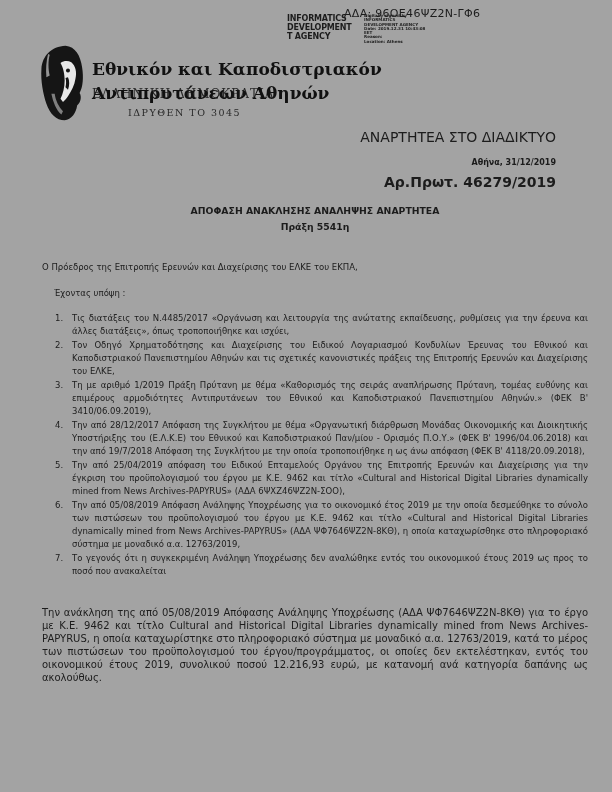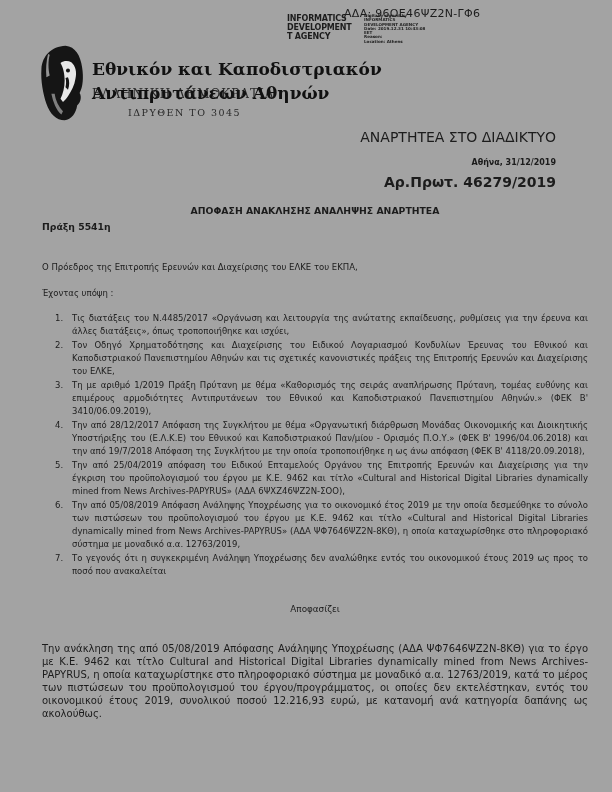--- a/index.html
+++ b/index.html
@@ -21,23 +21,23 @@
   .uni2{position:absolute;left:92px;top:83px;font-family:"DejaVu Serif",serif;font-weight:bold;font-size:17px;color:#111;}
   .founded{position:absolute;left:128px;top:107px;font-family:"DejaVu Serif",serif;font-size:9.5px;letter-spacing:1.5px;color:#2a2a2a;}
   .unit{position:absolute;left:68px;top:129px;font-size:8.6px;line-height:15px;}
   .right-meta{position:absolute;right:72px;top:129px;text-align:right;}
   .anartitea{font-size:14px;margin-bottom:13px;}
   .citydate{font-size:8px;font-weight:bold;margin-bottom:7px;}
   .protocol{font-size:14px;font-weight:bold;}
   
   .docbody{position:absolute;left:42px;right:40px;top:205px;}
   .title1{text-align:center;font-weight:bold;font-size:9.3px;}
-  .title2{text-align:left;font-weight:bold;font-size:9.3px;margin-top:5px;}
+  .title2{text-align:center;font-weight:bold;font-size:9.3px;margin-top:5px;}
   .opening{font-size:8.5px;margin:30px 0 16px 0;}
-  .having{font-size:8.5px;margin:15px 0 0 0;}
+  .having{font-size:8.5px;margin:15px 0 0 12px;}
   ol.legal{list-style:none;counter-reset:item;margin:14px 0 0 0;padding:0;}
   ol.legal li{
     counter-increment:item;position:relative;padding-left:30px;
     font-size:8.5px;line-height:13px;text-align:justify;margin-bottom:1px;
   }
   ol.legal li::before{content:counter(item) ".";position:absolute;left:13px;}
   .decides{text-align:center;font-size:8.8px;margin-top:26px;}
   .decision-body{font-size:10px;line-height:13px;text-align:justify;margin:28px 0 0 0;}
 </style>
 </head>
@@ -95,17 +95,16 @@
     <ol class="legal">
       <li>Τις διατάξεις του Ν.4485/2017 «Οργάνωση και λειτουργία της ανώτατης εκπαίδευσης, ρυθμίσεις για την έρευνα και άλλες διατάξεις», όπως τροποποιήθηκε και ισχύει,</li>
       <li>Τον Οδηγό Χρηματοδότησης και Διαχείρισης του Ειδικού Λογαριασμού Κονδυλίων Έρευνας του Εθνικού και Καποδιστριακού Πανεπιστημίου Αθηνών και τις σχετικές κανονιστικές πράξεις της Επιτροπής Ερευνών και Διαχείρισης του ΕΛΚΕ,</li>
       <li>Τη με αριθμό 1/2019 Πράξη Πρύτανη με θέμα «Καθορισμός της σειράς αναπλήρωσης Πρύτανη, τομέας ευθύνης και επιμέρους αρμοδιότητες Αντιπρυτάνεων του Εθνικού και Καποδιστριακού Πανεπιστημίου Αθηνών.» (ΦΕΚ Β' 3410/06.09.2019),</li>
       <li>Την από 28/12/2017 Απόφαση της Συγκλήτου με θέμα «Οργανωτική διάρθρωση Μονάδας Οικονομικής και Διοικητικής Υποστήριξης του (Ε.Λ.Κ.Ε) του Εθνικού και Καποδιστριακού Παν/μίου - Ορισμός Π.Ο.Υ.» (ΦΕΚ Β' 1996/04.06.2018) και την από 19/7/2018 Απόφαση της Συγκλήτου με την οποία τροποποιήθηκε η ως άνω απόφαση (ΦΕΚ Β' 4118/20.09.2018),</li>
       <li>Την από 25/04/2019 απόφαση του Ειδικού Επταμελούς Οργάνου της Επιτροπής Ερευνών και Διαχείρισης για την έγκριση του προϋπολογισμού του έργου με Κ.Ε. 9462 και τίτλο «Cultural and Historical Digital Libraries dynamically mined from News Archives-PAPYRUS» (ΑΔΑ 6ΨΧΖ46ΨΖ2Ν-ΣΟΟ),</li>
       <li>Την από 05/08/2019 Απόφαση Ανάληψης Υποχρέωσης για το οικονομικό έτος 2019 με την οποία δεσμεύθηκε το σύνολο των πιστώσεων του προϋπολογισμού του έργου με Κ.Ε. 9462 και τίτλο «Cultural and Historical Digital Libraries dynamically mined from News Archives-PAPYRUS» (ΑΔΑ ΨΦ7646ΨΖ2Ν-8ΚΘ), η οποία καταχωρίσθηκε στο πληροφοριακό σύστημα με μοναδικό α.α. 12763/2019,</li>
       <li>Το γεγονός ότι η συγκεκριμένη Ανάληψη Υποχρέωσης δεν αναλώθηκε εντός του οικονομικού έτους 2019 ως προς το ποσό που ανακαλείται</li>
     </ol>
 
-    <div class="decides">Αποφασίζει</div>
     <p class="decision-body">Την ανάκληση της από 05/08/2019 Απόφασης Ανάληψης Υποχρέωσης (ΑΔΑ ΨΦ7646ΨΖ2Ν-8ΚΘ) για το έργο με Κ.Ε. 9462 και τίτλο Cultural and Historical Digital Libraries dynamically mined from News Archives-PAPYRUS, η οποία καταχωρίστηκε στο πληροφοριακό σύστημα με μοναδικό α.α. 12763/2019, κατά το μέρος των πιστώσεων του προϋπολογισμού του έργου/προγράμματος, οι οποίες δεν εκτελέστηκαν, εντός του οικονομικού έτους 2019, συνολικού ποσού 12.216,93 ευρώ, με κατανομή ανά κατηγορία δαπάνης ως ακολούθως.</p>
   </div>
 
 </div>
 
 </body></html>

